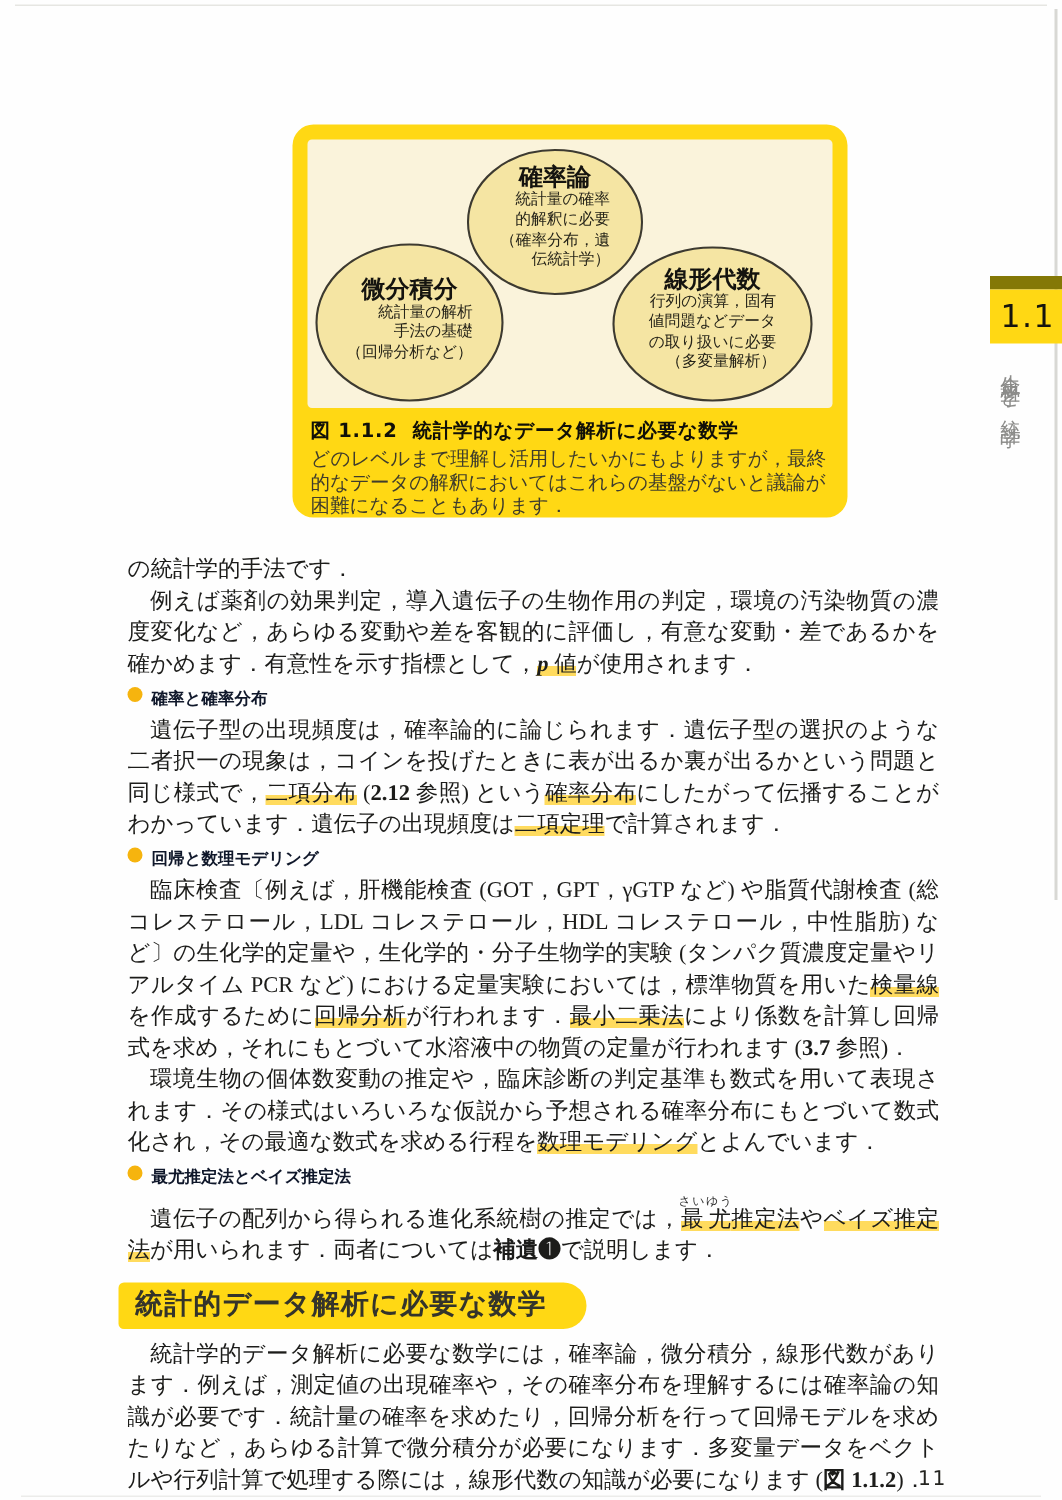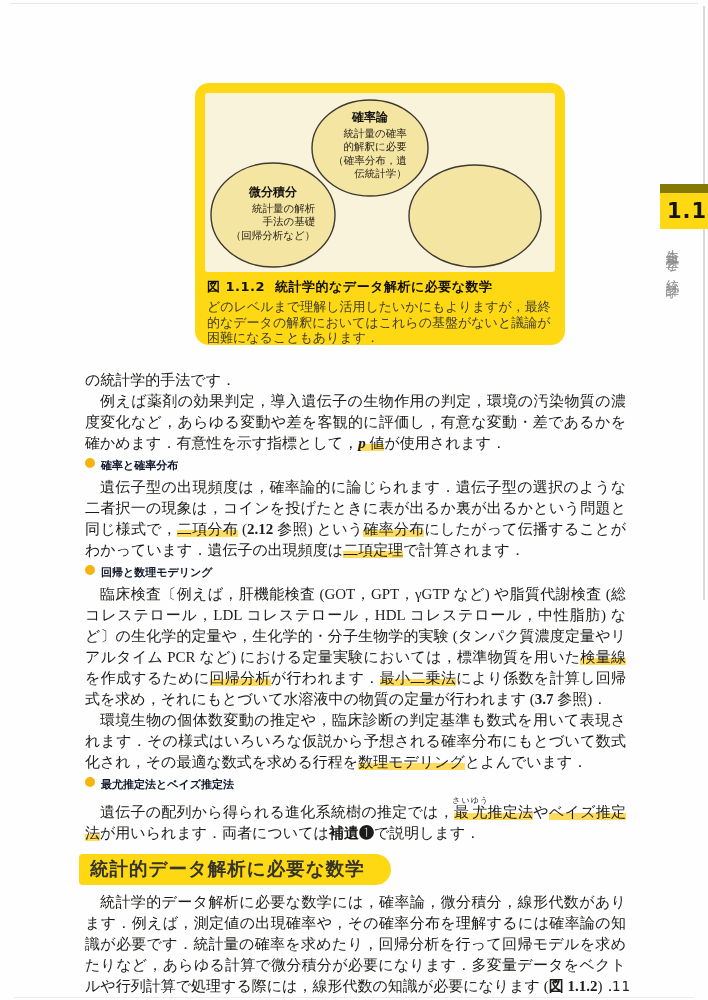--- a/index.html
+++ b/index.html
@@ -17,32 +17,32 @@
   .edge-rule{position:absolute;left:703px;top:6px;width:2px;height:594px;background:#d8d8d4;}
 
   
   .figure-box{
     position:absolute;left:195px;top:83px;width:370px;height:262px;
     background:var(--yellow);border-radius:14px;padding:10px 10px 8px 10px;
     font-family:"DejaVu Sans","Liberation Sans",sans-serif;
   }
   .figure-panel{position:relative;width:350px;height:179px;background:var(--cream);border-radius:3px;}
   .circle-label{position:absolute;text-align:center;line-height:13.5px;}
-  .circle-title{font-weight:bold;font-size:12px;margin-bottom:2px;color:#14130f;}
+  .circle-title{font-weight:bold;font-size:16px;margin-bottom:2px;color:#14130f;}
   .circle-lines{display:inline-block;text-align:right;font-size:10.5px;color:#262419;white-space:nowrap;}
   .figure-caption{padding:6px 2px 0 2px;}
   .caption-title-row{font-size:13px;font-weight:bold;color:#111008;letter-spacing:.5px;}
   .caption-label{margin-right:10px;}
   .caption-body{margin-top:3px;font-size:13px;line-height:15.5px;color:#3f3c2c;}
 
   
   .tab-olive{position:absolute;left:660px;top:184px;width:48px;height:9px;background:var(--olive);}
   .tab-number{
     position:absolute;left:660px;top:193px;width:48px;height:36px;background:var(--yellow);
-    font-family:"DejaVu Sans","Liberation Sans",sans-serif;font-weight:bold;font-size:21px;
+    font-family:"DejaVu Sans","Liberation Sans",sans-serif;font-weight:normal;font-size:21px;
     color:#15140e;display:flex;align-items:center;padding-left:7px;letter-spacing:1px;
   }
   .tab-title{
     position:absolute;left:664px;top:238px;height:240px;
     writing-mode:vertical-rl;text-orientation:upright;
     font-family:"DejaVu Sans","Liberation Sans",sans-serif;
     font-size:13.5px;letter-spacing:3px;color:var(--graytext);
   }
 
   
@@ -93,20 +93,24 @@
         <ellipse cx="270" cy="123" rx="66" ry="51" fill="#f5e5a3" stroke="#3d3a30" stroke-width="1.4"></ellipse>
       </svg>
       <div class="circle-label" style="left:105px;top:18px;width:120px;">
         <div class="circle-title">確率論</div>
         <div class="circle-lines"><div>統計量の確率</div><div>的解釈に必要</div><div>（確率分布，遺</div><div>伝統計学）</div></div>
       </div>
       <div class="circle-label" style="left:8px;top:93px;width:120px;">
         <div class="circle-title">微分積分</div>
         <div class="circle-lines"><div>統計量の解析</div><div>手法の基礎</div><div>（回帰分析など）</div></div>
       </div>
+      <div class="circle-label" style="left:208px;top:86px;width:124px;">
+        <div class="circle-title">線形代数</div>
+        <div class="circle-lines"><div>行列の演算，固有</div><div>値問題などデータ</div><div>の取り扱いに必要</div><div>（多変量解析）</div></div>
+      </div>
     </div>
     <div class="figure-caption">
       <div class="caption-title-row">
         <span class="caption-label">図 1.1.2</span><span>統計学的なデータ解析に必要な数学</span>
       </div>
       <div class="caption-body">どのレベルまで理解し活用したいかにもよりますが，最終的なデータの解釈においてはこれらの基盤がないと議論が困難になることもあります．</div>
     </div>
   </div>
 
   <div class="tab-olive"></div>

